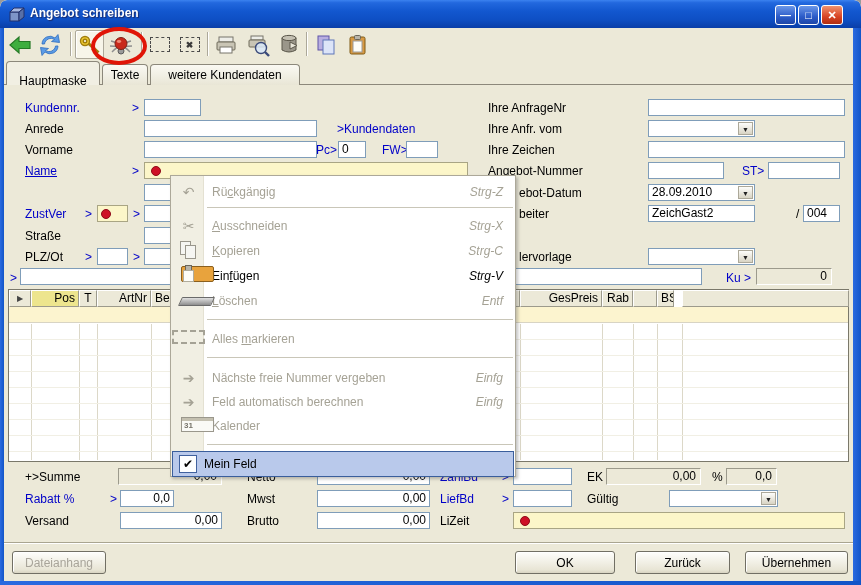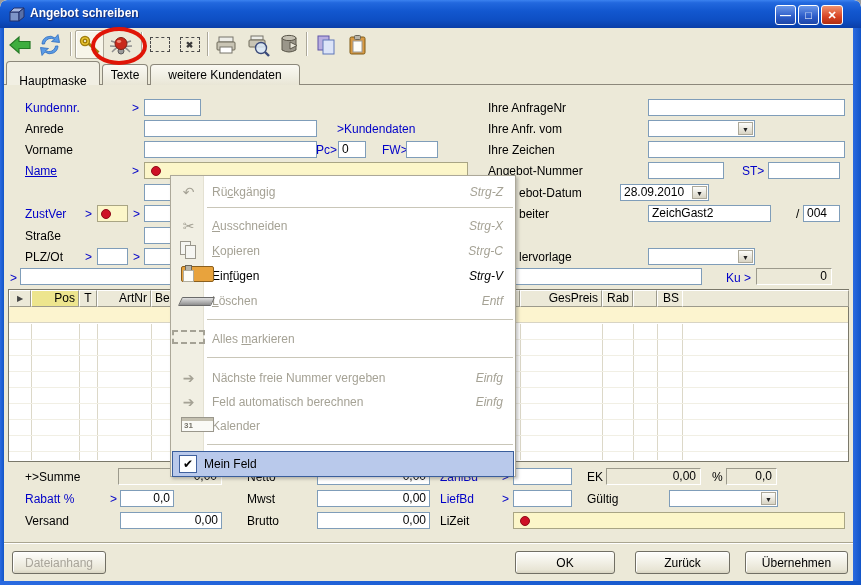--- a/index.html
+++ b/index.html
@@ -284,27 +284,27 @@
 
   <div class="lbl" style="left:488px;top:143px">Ihre Zeichen</div>
   <div class="inp" style="left:648px;top:141px;width:197px"></div>
 
   <div class="lbl" style="left:488px;top:164px">Angebot-Nummer</div>
   <div class="inp" style="left:648px;top:162px;width:76px"></div>
   <div class="lbl blue" style="left:742px;top:164px">ST&gt;</div>
   <div class="inp" style="left:768px;top:162px;width:72px"></div>
 
   <div class="lbl" style="left:519px;top:186px">ebot-Datum</div>
-  <div class="combo" style="left:620px;top:184px;width:89px">
+  <div class="combo" style="left:648px;top:184px;width:107px">
     <span>28.09.2010</span>
     <span class="arrow">▼</span>
   </div>
 
   <div class="lbl" style="left:519px;top:207px">beiter</div>
-  <div class="inp" style="left:648px;top:205px;width:123px">ZeichGast2</div>
+  <div class="inp" style="left:648px;top:205px;width:107px">ZeichGast2</div>
   <div class="lbl" style="left:796px;top:207px">/</div>
   <div class="inp" style="left:803px;top:205px;width:37px">004</div>
 
   <div class="lbl" style="left:519px;top:250px">lervorlage</div>
   <div class="combo" style="left:648px;top:248px;width:107px">
     <span></span>
     <span class="arrow">▼</span>
   </div>
 
   <div class="grid" id="grid">
@@ -318,21 +318,21 @@
       <div class="gh" style="left: 88px; width: 54px; text-align: right;">ArtNr</div>
       <div class="vline" style="left: 142px;"></div>
       <div class="gh" style="left: 142px; width: 369px; text-align: left;">Be</div>
       <div class="vline" style="left: 511px;"></div>
       <div class="gh" style="left: 511px; width: 82px; text-align: right;">GesPreis</div>
       <div class="vline" style="left: 593px;"></div>
       <div class="gh" style="left: 593px; width: 31px; text-align: right;">Rab</div>
       <div class="vline" style="left: 624px;"></div>
       <div class="gh" style="left: 624px; width: 24px; text-align: right;"></div>
       <div class="vline" style="left: 648px;"></div>
-      <div class="gh" style="left: 648px; width: 26px; text-align: right;">BS</div>
+      <div class="gh" style="left: 648px; width: 17px; text-align: left;">BS</div>
       <div class="vline" style="left: 673px;"></div>
       <div class="gh" style="left: 673px; width: 167px; text-align: left;"></div>
       <div class="hline" style="top: 49px;"></div>
       <div class="hline" style="top: 65px;"></div>
       <div class="hline" style="top: 81px;"></div>
       <div class="hline" style="top: 97px;"></div>
       <div class="hline" style="top: 113px;"></div>
       <div class="hline" style="top: 129px;"></div>
       <div class="hline" style="top: 145px;"></div>
       <div class="hline" style="top: 161px;"></div>

